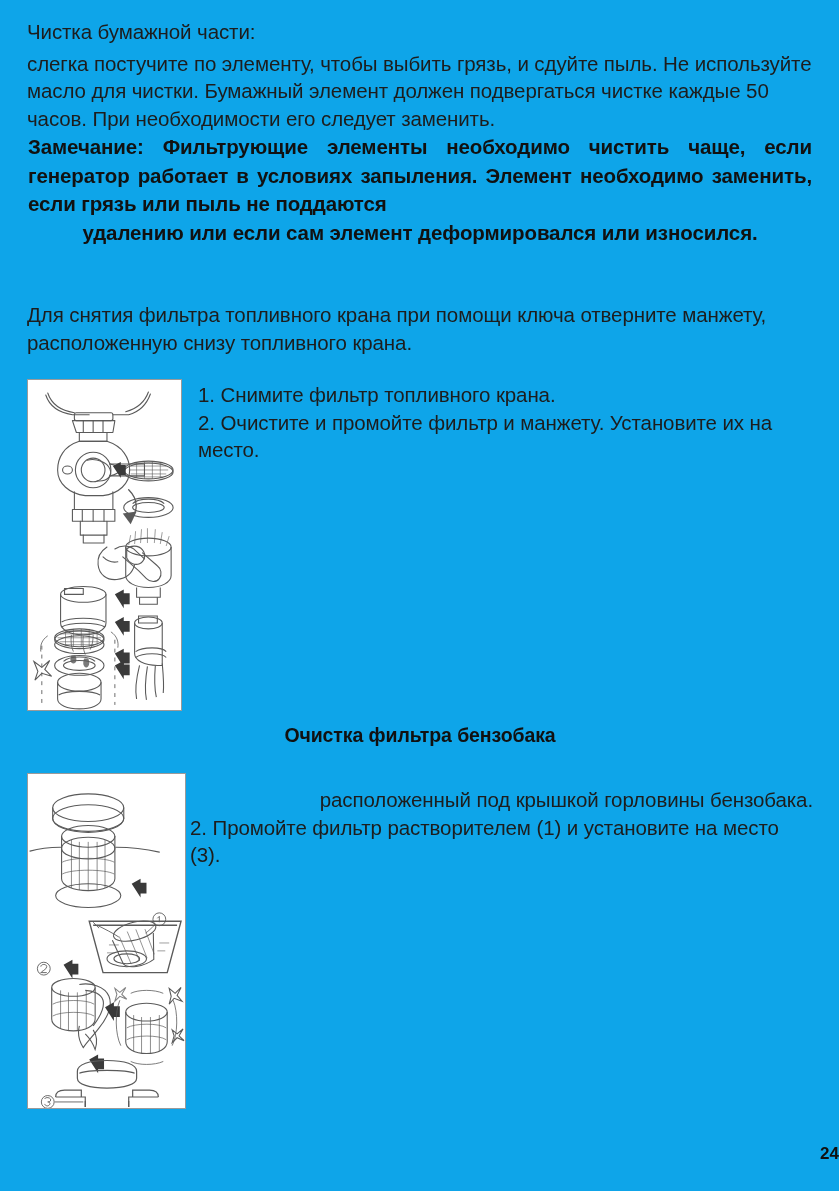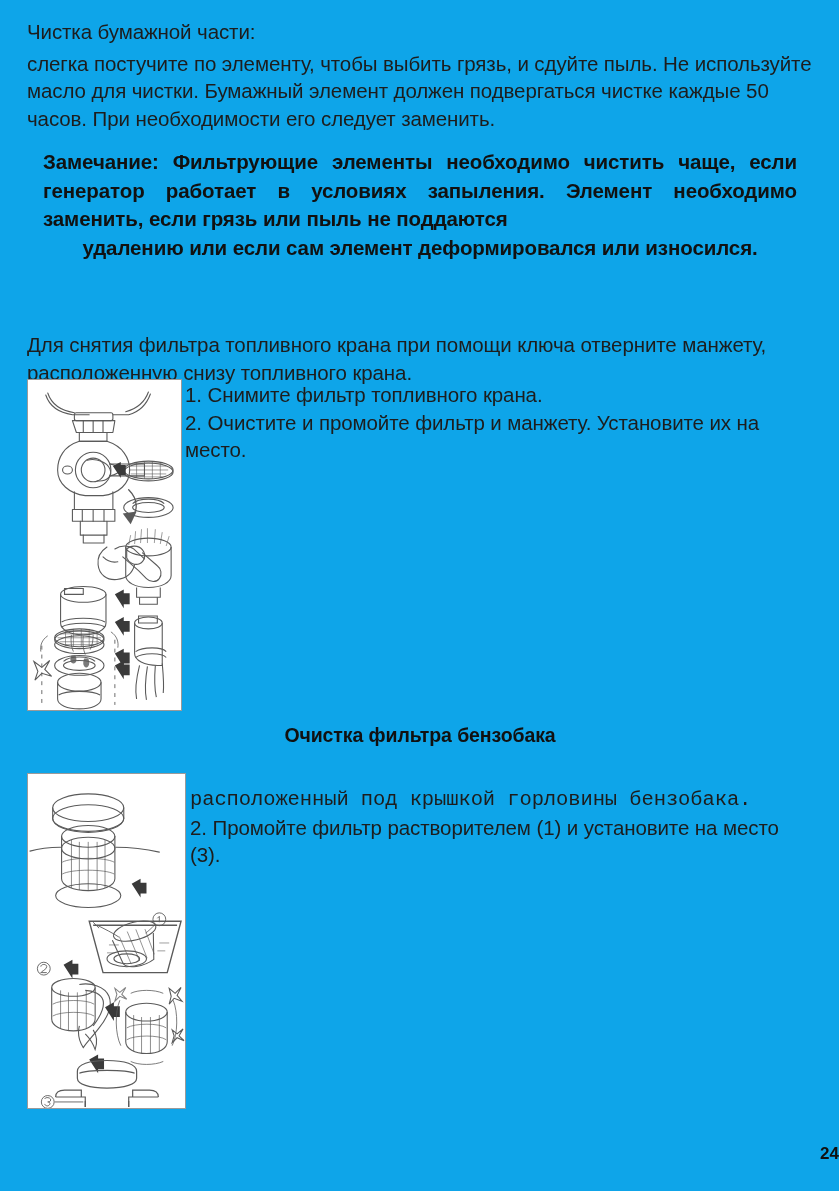--- a/index.html
+++ b/index.html
@@ -37,21 +37,21 @@
     letter-spacing: -0.1px;
   }
   .para-bold {
     font-weight: bold;
     text-align: justify;
     text-justify: inter-word;
     font-size: 20.5px;
     line-height: 28.5px;
     letter-spacing: -0.1px;
     color: #111111;
-    margin: 16px;
+    margin: 1px;
   }
   .para-bold > span.lastline {
     display: block;
     text-align: center;
   }
   .heading {
     font-weight: bold;
     font-size: 19.5px;
     text-align: center;
     color: #111111;
@@ -79,21 +79,21 @@
     position: absolute;
     left: 0px;
     top: 755px;
     width: 159px;
     height: 336px;
   }
   .fig-svg { display: block; width: 100%; height: 100%; }
 
   #steps1 {
     position: absolute;
-    left: 158px;
+    left: 171px;
     top: 363px;
     width: 623px;
   }
   #heading2 {
     position: absolute;
     left: 0px;
     top: 706px;
     width: 786px;
   }
   #steps2 {
@@ -108,22 +108,21 @@
     color: #1d1d1d;
     margin: 0;
     letter-spacing: -0.1px;
   }
   .step-justify {
     text-align: justify;
     text-justify: inter-word;
   }
   .step-justify > span.lastline {
     display: block;
-    text-align: left;
-    font-family: Liberation Mono, monospace;
+    text-align: right;
   }
 
   
   #pageno {
     position: absolute;
     left: 0;
     top: 1144px;
     width: 839px;
     text-align: right;
     font-weight: bold;

